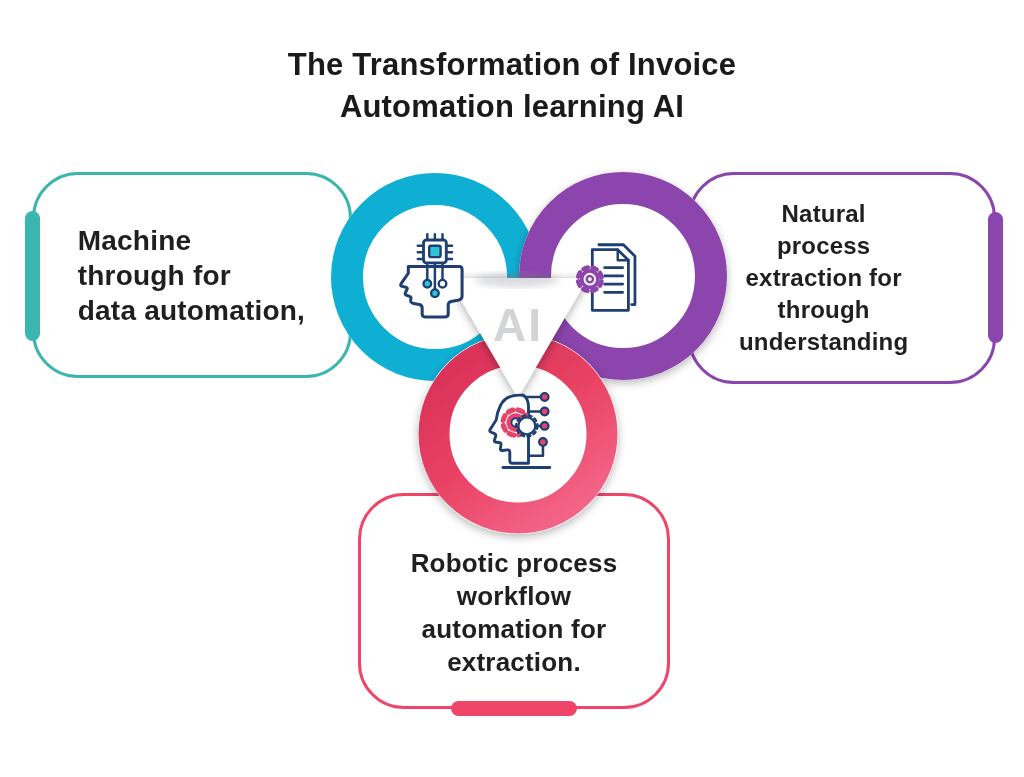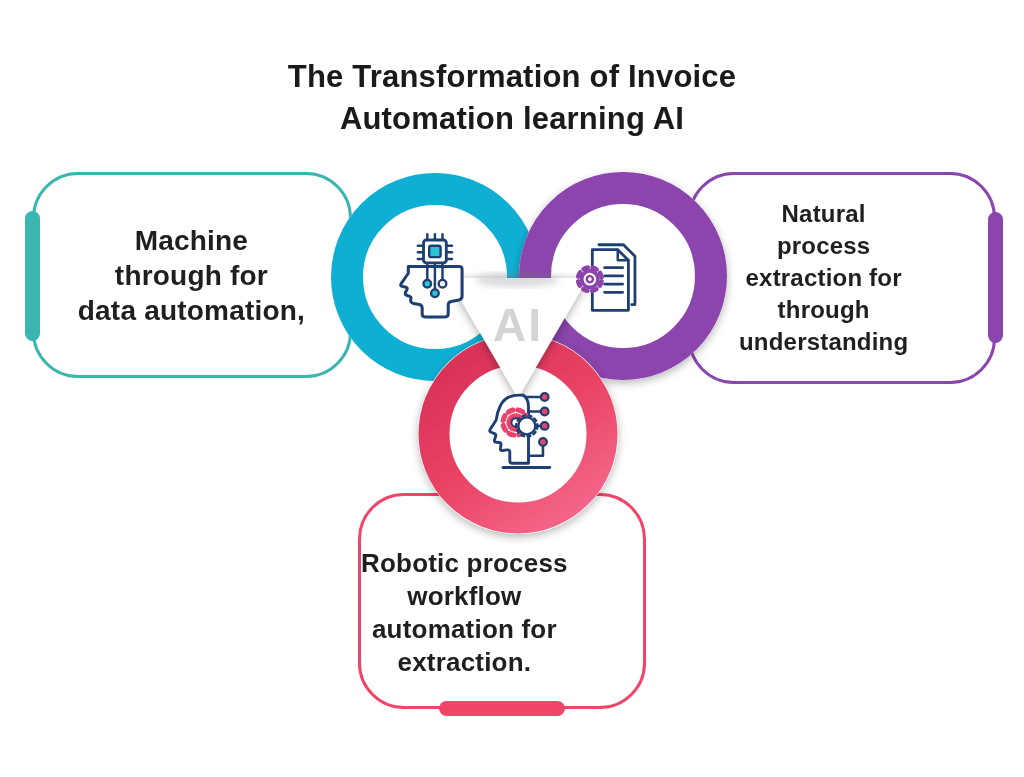--- a/index.html
+++ b/index.html
@@ -5,33 +5,32 @@
   html,body{margin:0;padding:0;background:#fff;}
   .canvas{
     position:relative;width:1024px;height:777px;background:#fff;overflow:hidden;
     font-family:"Liberation Sans",sans-serif;
   }
   
   .title{
     position:absolute;top:44px;left:0;width:1024px;text-align:center;
     font-weight:800;font-size:31px;line-height:42px;color:var(--title-text);
     letter-spacing:.2px;
-    margin-top:12px;
   }
   
   .box{position:absolute;background:#fff;border:3px solid #000;border-radius:46px;
        display:flex;align-items:center;box-sizing:border-box;}
   .box-left {left:32px; top:172px;width:320px;height:206px;border-color:var(--box-teal);
              justify-content:flex-end;}
   .box-right{left:688px;top:172px;width:308px;height:212px;border-color:var(--box-purple);
              justify-content:flex-start;}
-  .box-bottom{left:358px;top:493px;width:288px;height:216px;border-color:var(--box-red);
-             padding-top:24px;}
+  .box-bottom{left:358px;top:493px;width:312px;height:216px;border-color:var(--box-red);
+             justify-content:center;padding-top:24px;}
   .box-text{font-weight:600;color:var(--body-text);letter-spacing:.2px;}
-  .box-left  .box-text{text-align:center; font-size:28px;line-height:35px;padding-right:44px;}
+  .box-left  .box-text{text-align:left; font-size:28px;line-height:35px;padding-right:44px;}
   .box-right .box-text{text-align:center;  font-size:24px;line-height:32px;padding-left:48px;}
   .box-bottom .box-text{text-align:center;font-size:26px;line-height:33px;}
   
   .bar{position:absolute;border-radius:8px;}
   .bar-left  {left:-10px; top:36px;width:15px;height:130px;background:var(--box-teal);}
   .bar-right {right:-10px;top:37px;width:15px;height:131px;background:var(--box-purple);}
   .bar-bottom{left:50%;bottom:-10px;transform:translateX(-50%);
               width:126px;height:15px;background:var(--box-red);}
   
   .rings{position:absolute;left:0;top:0;}

